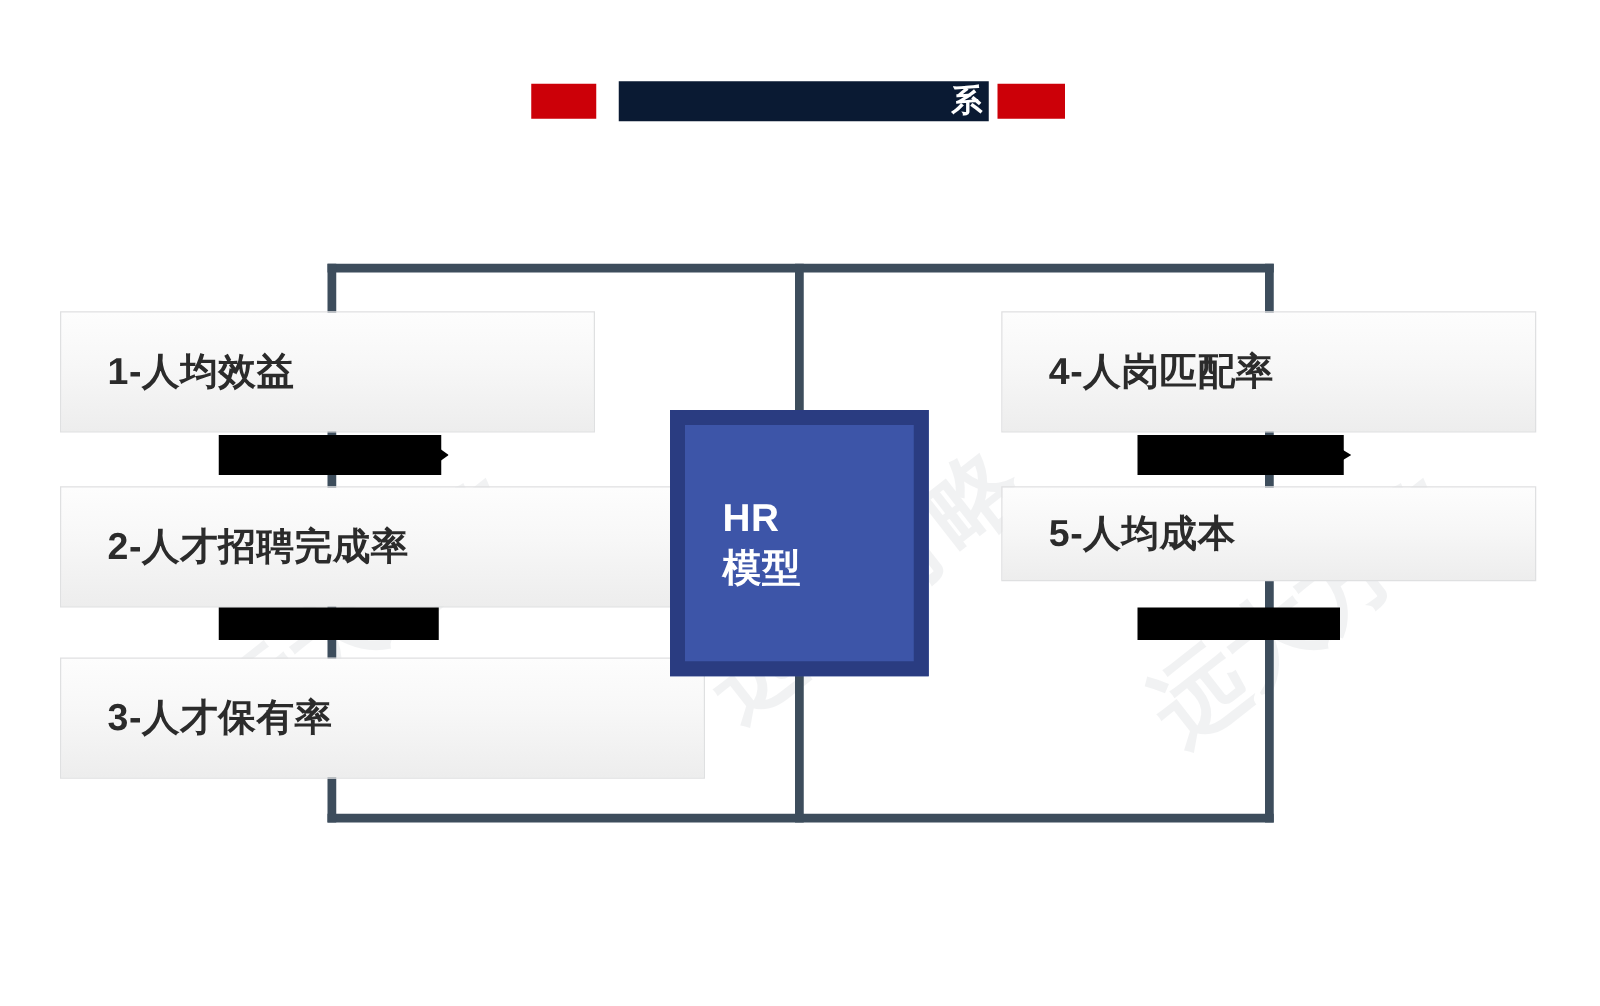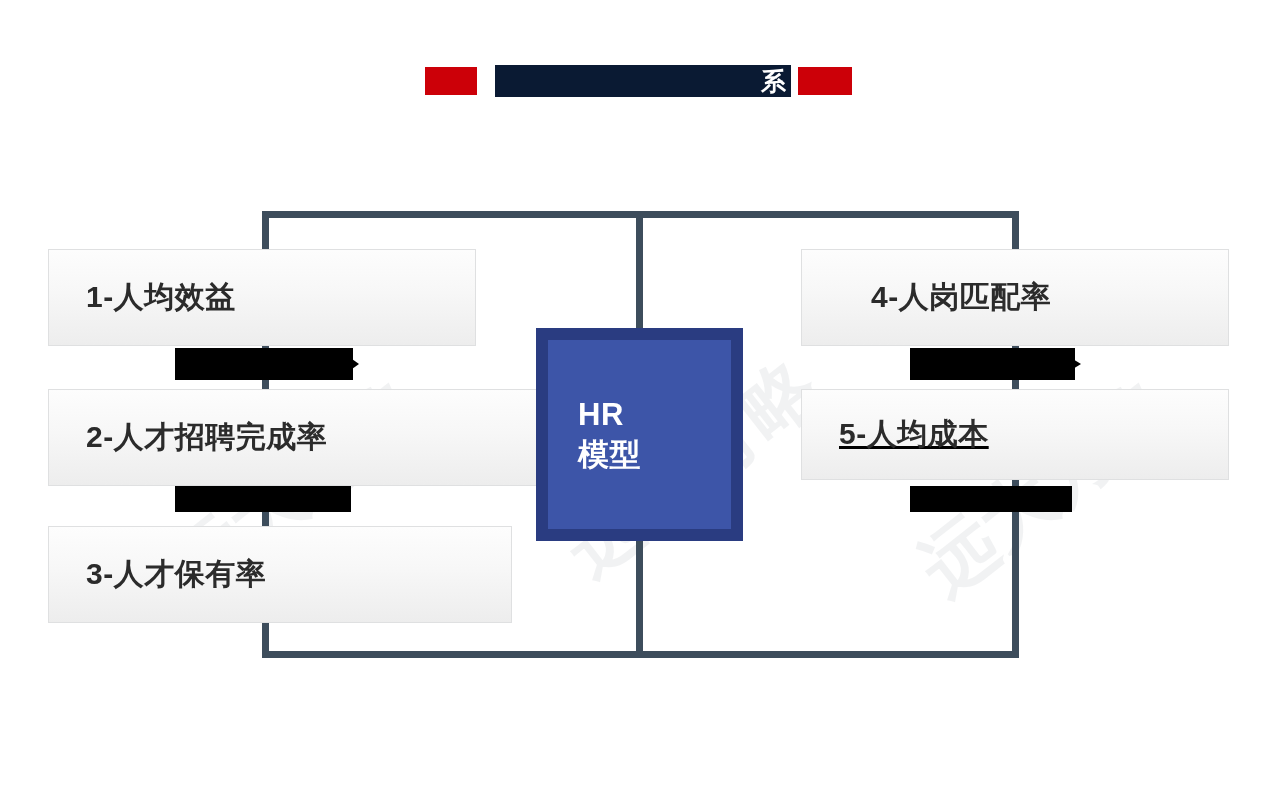--- a/index.html
+++ b/index.html
@@ -105,23 +105,23 @@
   .ibox-label {
     color: #2B2B2B;
     font-size: 30px;
     font-weight: bold;
     padding-left: 37px;
     letter-spacing: 0.5px;
     white-space: nowrap;
   }
   .box-l1 { left: 48px;  top: 249px; width: 428px; height: 97px; }
   .box-l2 { left: 48px;  top: 389px; width: 516px; height: 97px; }
-  .box-l3 { left: 48px;  top: 526px; width: 464px; height: 97px; text-align: right; }
-  .box-r1 { left: 801px; top: 249px; width: 428px; height: 97px; padding-left: 32px; }
-  .box-r2 { left: 801px; top: 389px; width: 428px; height: 91px; text-decoration: underline; }
+  .box-l3 { left: 48px;  top: 526px; width: 516px; height: 97px; text-align: right; }
+  .box-r1 { left: 801px; top: 249px; width: 428px; height: 97px; }
+  .box-r2 { left: 801px; top: 389px; width: 428px; height: 76px; }
   .box-r3 { left: 801px; top: 526px; width: 428px; height: 97px; }
 
   
   .center-box {
     position: absolute;
     left: 536px;
     top: 328px;
     width: 207px;
     height: 213px;
     box-sizing: border-box;

